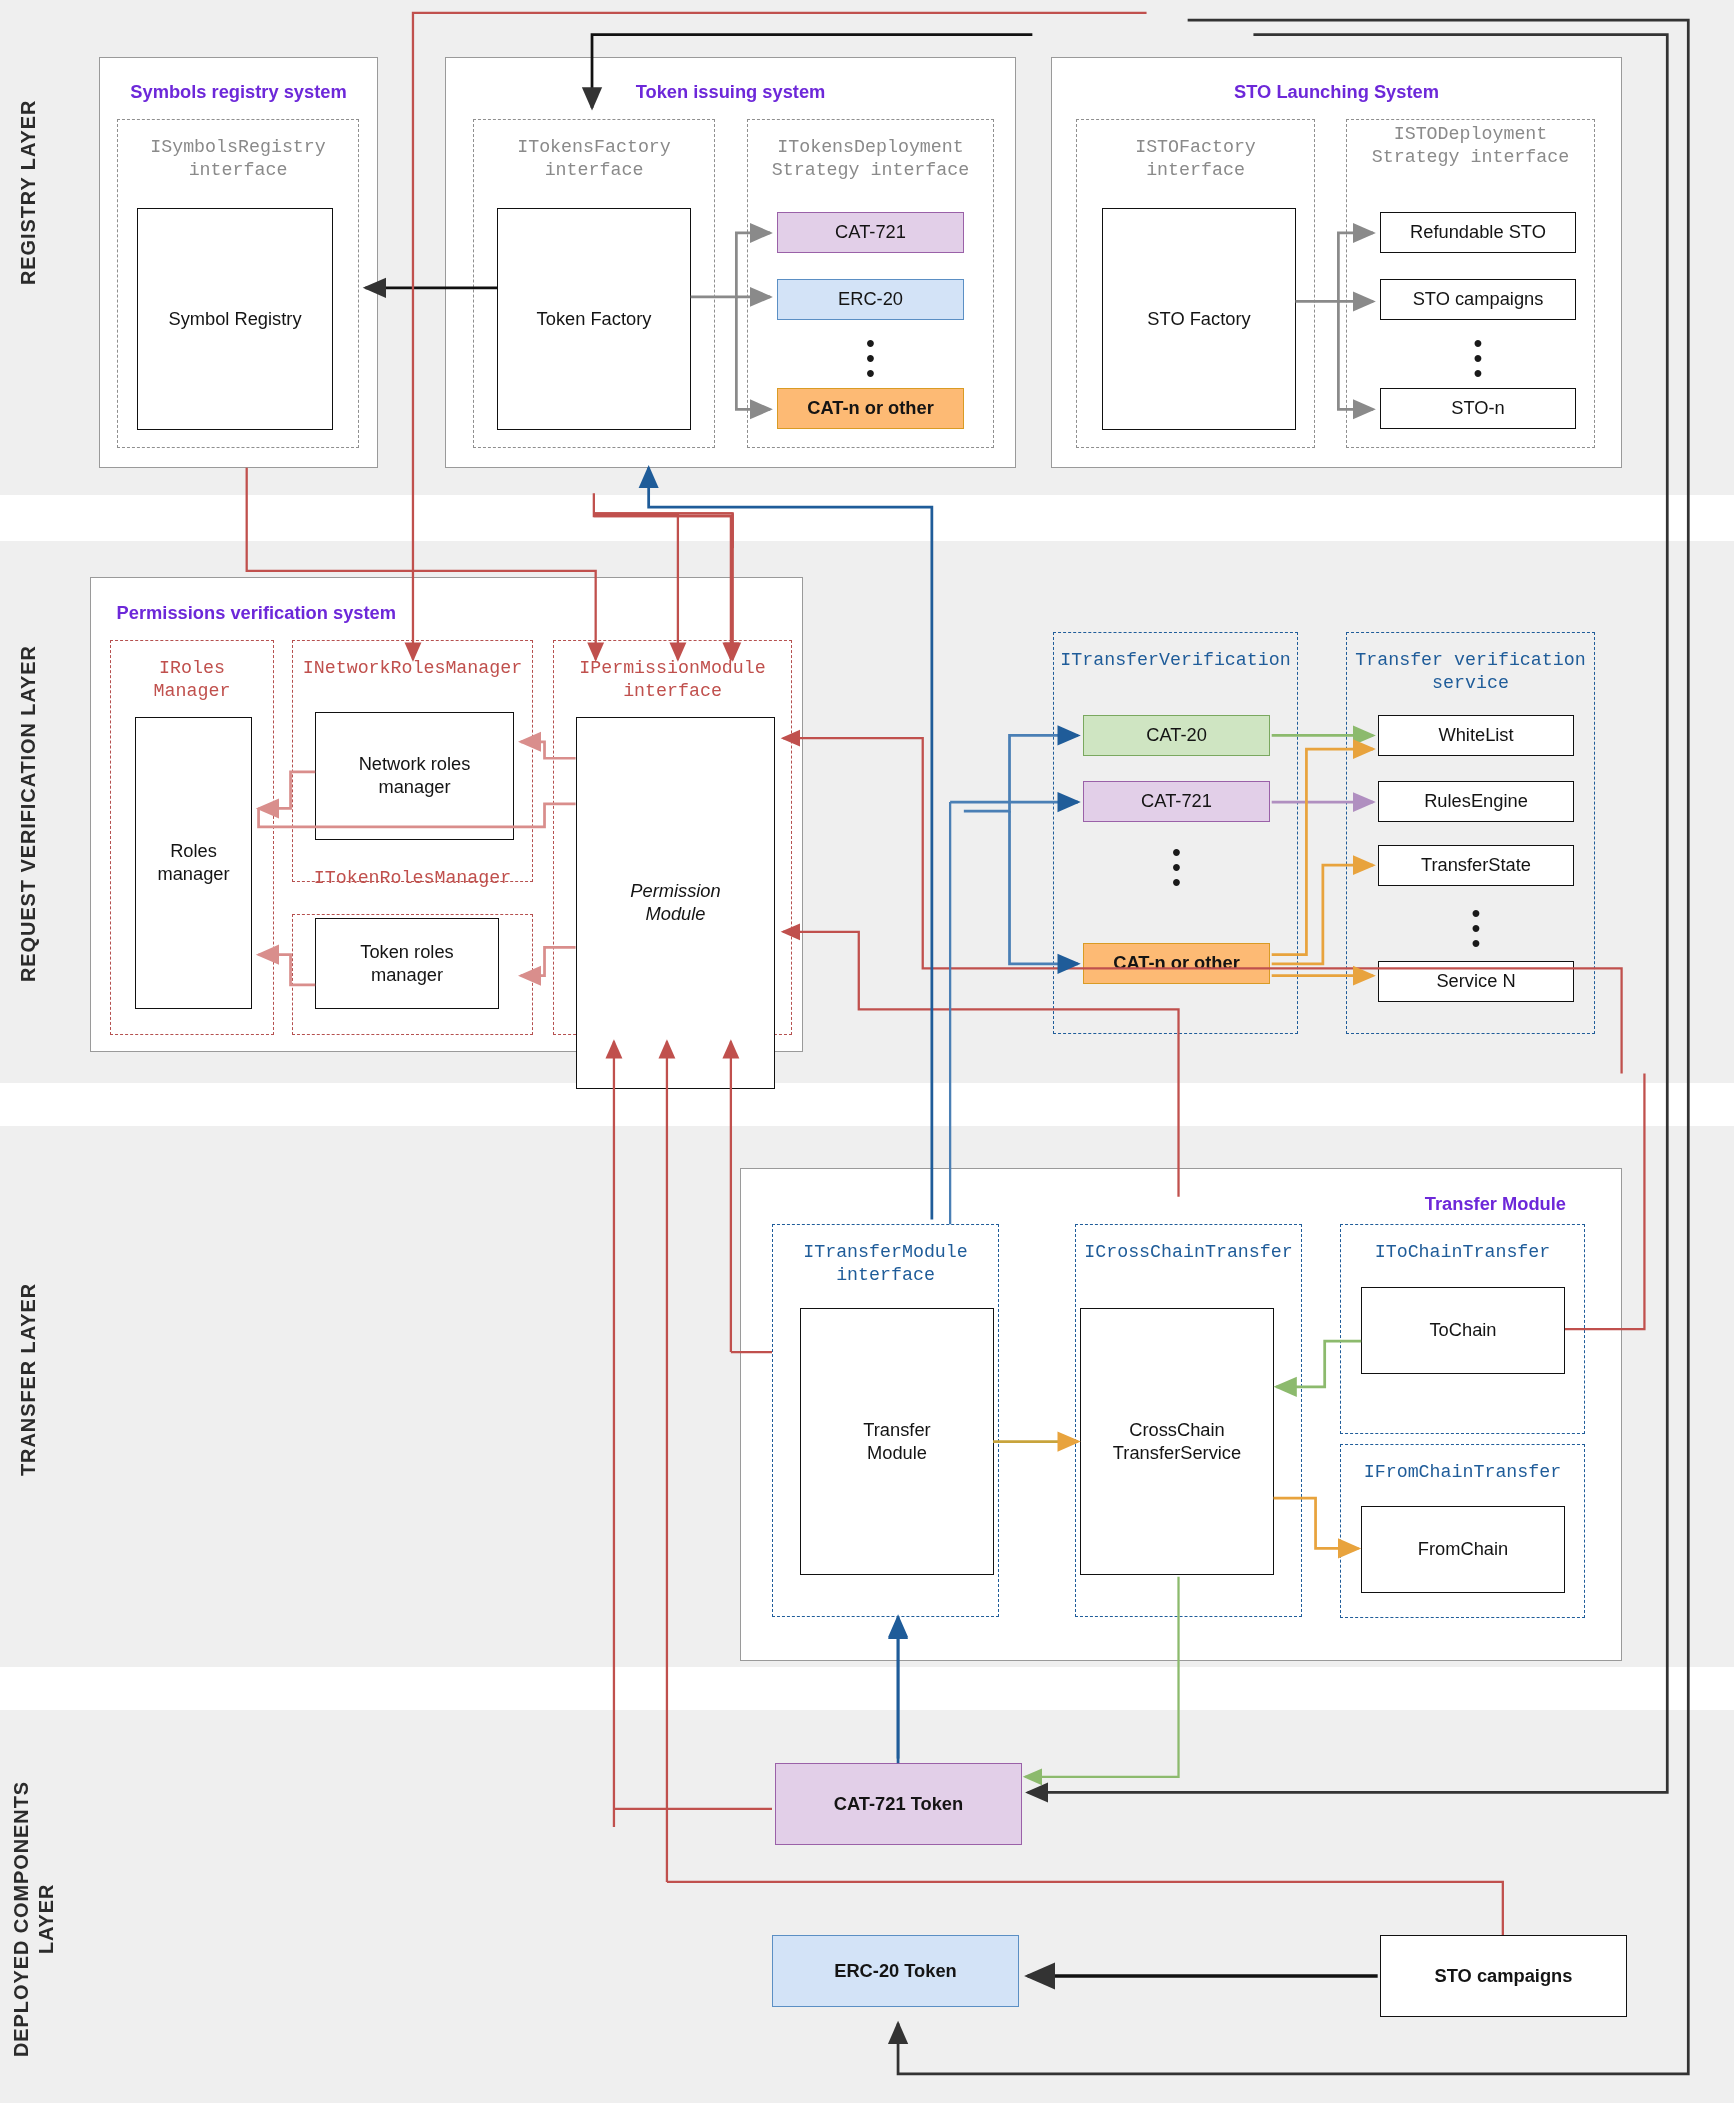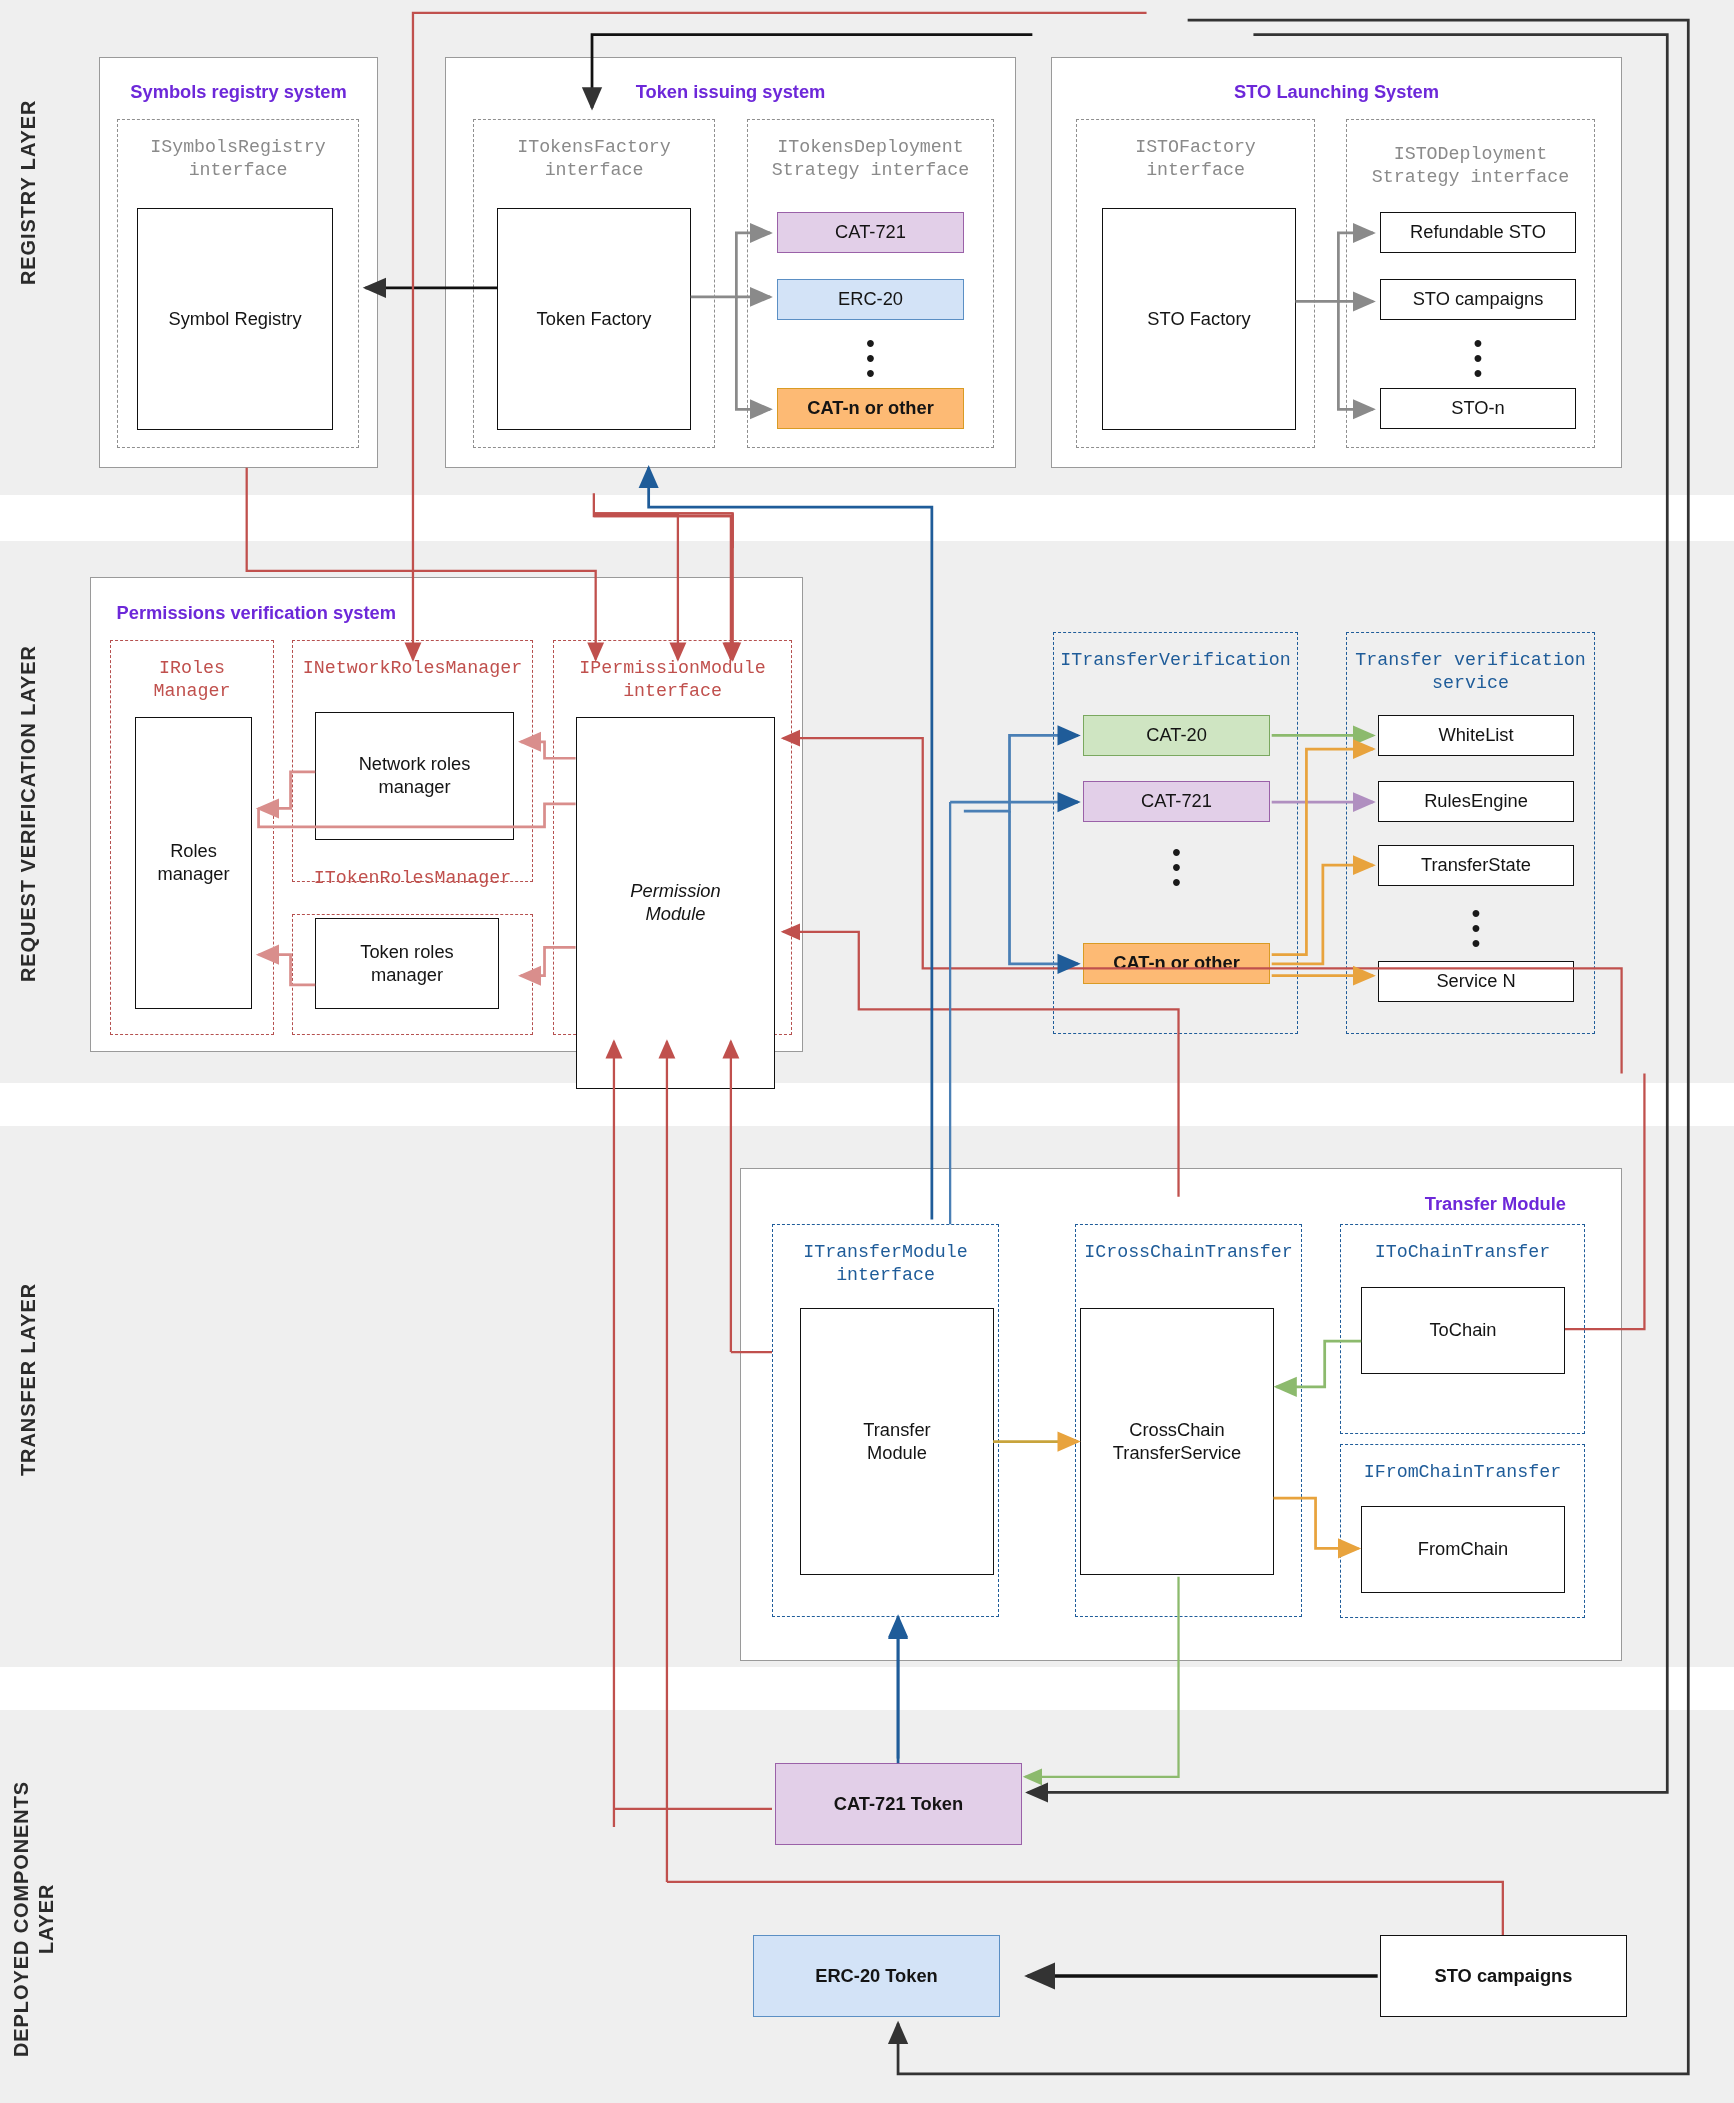--- a/index.html
+++ b/index.html
@@ -84,21 +84,21 @@
   <div class="sys" style="left:1051px;top:57px;width:571px;height:411px;">
     <div class="sys-title" style="top:23px;">STO Launching System</div>
   </div>
   <div class="iface gray" style="left:1076px;top:119px;width:239px;height:329px;">
     <div class="iface-title gray" style="top:16.4px;white-space:pre;">ISTOFactory
 interface</div>
   </div>
   <div class="node" style="left:1102px;top:208px;width:194px;height:222px;">STO Factory</div>
 
   <div class="iface gray" style="left:1346px;top:119px;width:249px;height:329px;">
-    <div class="iface-title gray" style="top:23px;white-space:pre;">ISTODeployment
+    <div class="iface-title gray" style="top:3px;white-space:pre;">ISTODeployment
 Strategy interface</div>
   </div>
   <div class="node" style="left:1380px;top:212px;width:196px;height:41px;">Refundable STO</div>
   <div class="node" style="left:1380px;top:279px;width:196px;height:41px;">STO campaigns</div>
   <div class="dots" style="left:1380px;top:336px;width:196px;">•<br>•<br>•</div>
   <div class="node" style="left:1380px;top:388px;width:196px;height:41px;">STO-n</div>
 
   <div class="sys" style="left:90px;top:577px;width:713px;height:475px;">
     <div class="sys-title left" style="top:24px;left:25.6px;">Permissions verification system</div>
   </div>
@@ -167,21 +167,21 @@
     <div class="iface-title blue" style="top:16.4px;">IToChainTransfer</div>
   </div>
   <div class="node" style="left:1361px;top:1287px;width:204px;height:87px;">ToChain</div>
 
   <div class="iface blue" style="left:1340px;top:1444px;width:245px;height:174px;">
     <div class="iface-title blue" style="top:16.4px;">IFromChainTransfer</div>
   </div>
   <div class="node" style="left:1361px;top:1506px;width:204px;height:87px;">FromChain</div>
 
   <div class="node purple bold" style="left:775px;top:1763px;width:247px;height:82px;">CAT-721 Token</div>
-  <div class="node blue bold" style="left:753px;top:1935px;width:247px;height:82px;">ERC-20 Token</div>
+  <div class="node blue bold" style="left:772px;top:1935px;width:247px;height:72px;">ERC-20 Token</div>
   <div class="node bold" style="left:1380px;top:1935px;width:247px;height:82px;">STO campaigns</div>
 
   <svg class="wires" viewBox="0 0 1898 2302">
     <defs>
       <marker id="ah-red" markerWidth="9" markerHeight="9" refX="7.5" refY="4.5" orient="auto">
         <path d="M0,0.8 L8.5,4.5 L0,8.2 z" fill="#c0504d"></path>
       </marker>
       <marker id="ah-redl" markerWidth="9" markerHeight="9" refX="7.5" refY="4.5" orient="auto">
         <path d="M0,0.8 L8.5,4.5 L0,8.2 z" fill="#d98e8c"></path>
       </marker>

